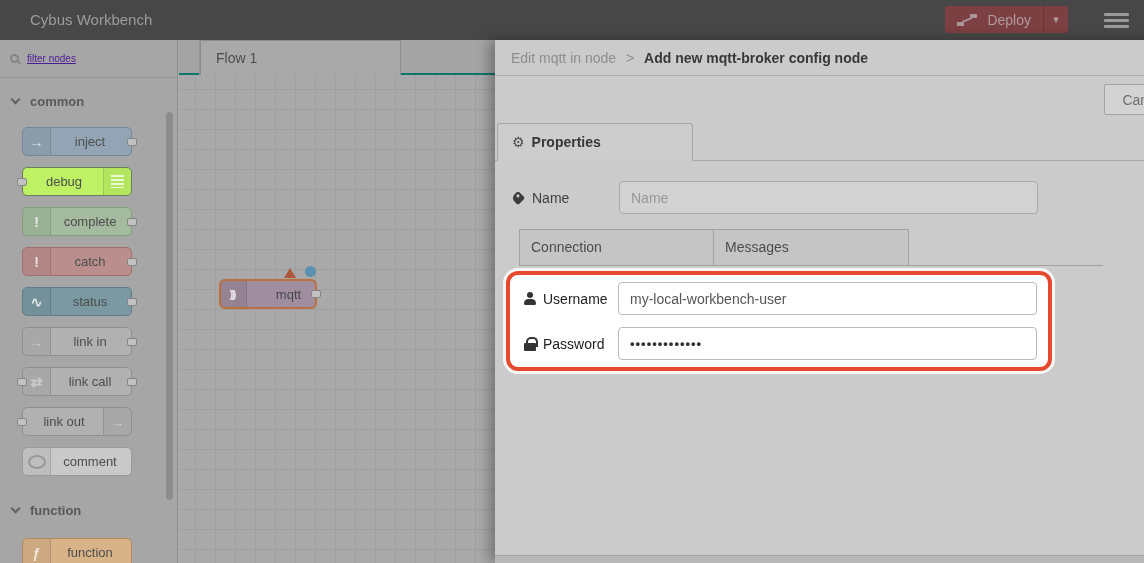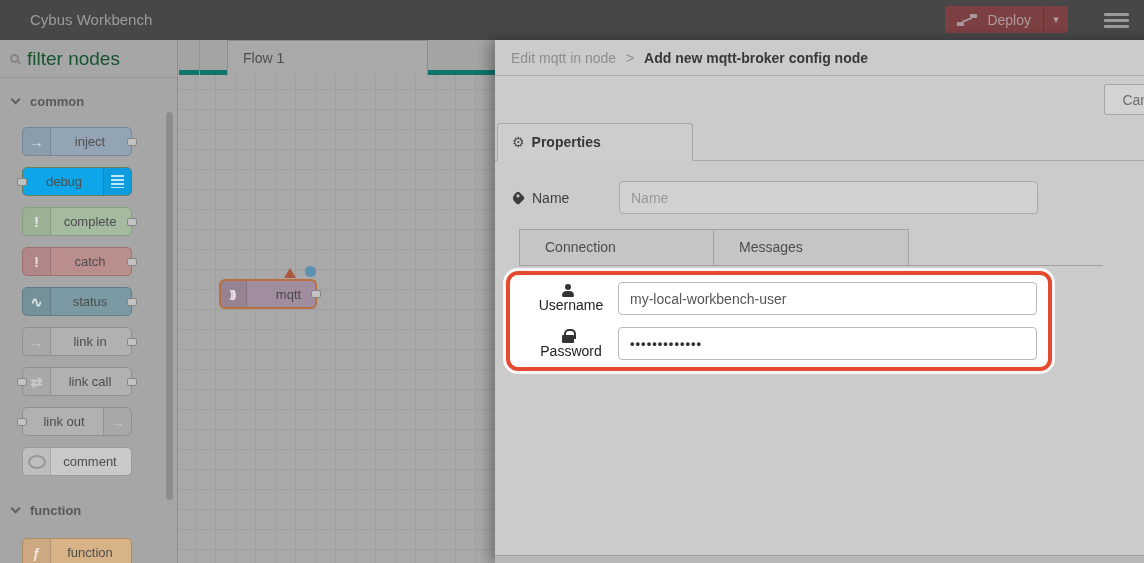--- a/index.html
+++ b/index.html
@@ -21,21 +21,21 @@
   .deploy-caret { width:24px; text-align:center; color:#ae9b9d; font-size:11px; }
   .hamburger { position:absolute; right:15px; top:13px; width:25px; height:15px; cursor:pointer; }
   .hamburger i { display:block; width:25px; height:3px; background:#9a9a9a; border-radius:1px; margin-bottom:3px; }
 
   
   .palette { position:absolute; left:0; top:40px; width:178px; height:523px; background:#a6a6a6;
              border-right:1px solid #8f8f8f; overflow:hidden; }
   .palette-search { height:38px; border-bottom:1px solid #969696; display:flex; align-items:center; padding-left:10px; }
   .mag { width:9px; height:9px; border:2px solid #848484; border-radius:50%; position:relative; margin-right:8px; }
   .mag::after { content:""; position:absolute; width:5px; height:2px; background:#848484; transform:rotate(45deg); right:-4px; bottom:-2px; }
-  .search-ph { color:#14532d; font-size:19px; }
+  .search-ph { color:#4c1d95; font-size:10px;text-decoration:underline; }
   .cat { padding:16px 0 8px 12px; font-size:13px; font-weight:bold; color:#595959; display:flex; align-items:center; }
   .cat.fn { padding-top:26px; padding-bottom:10px; }
   .chev { width:7px; height:7px; border-right:2px solid #616161; border-bottom:2px solid #616161;
           transform:rotate(45deg); display:inline-block; margin-right:11px; margin-top:-4px; }
   .pnode { position:relative; width:110px; height:29px; margin:10px 0 1px 22px; border:1px solid #8f8f8f;
            border-radius:5px; cursor:grab; }
   .pnode + .pnode { margin-top:11px; }
   .nicon { position:absolute; top:0; bottom:0; width:28px; display:flex; align-items:center; justify-content:center; }
   .icon-left .nicon { left:0; border-right:1px solid rgba(0,0,0,0.12); background:rgba(0,0,0,0.05); border-radius:4px 0 0 4px; }
   .icon-right .nicon { right:0; border-left:1px solid rgba(0,0,0,0.12); background:rgba(0,0,0,0.05); border-radius:0 4px 4px 0; }
@@ -48,21 +48,21 @@
             justify-content:center; font-size:13px; color:#4d4d4d; }
   .icon-left .nlabel { padding-left:26px; }
   .icon-right .nlabel { padding-right:26px; }
   .port { position:absolute; width:10px; height:8px; top:50%; margin-top:-4px; background:#c2c2c2;
           border:1px solid #868686; border-radius:2px; }
   .port-r { right:-6px; } .port-l { left:-6px; }
   .palette-scrollbar { position:absolute; right:4px; top:72px; width:7px; height:388px; background:#8d8d8d; border-radius:4px; }
 
   
   .canvas { position:absolute; left:179px; top:40px; width:316px; height:523px; }
-  .tabbar { position:absolute; top:0; left:0; right:0; height:35px; background:#a4a4a4; border-bottom:5px solid #0f766e; display:flex;gap:27px; }
+  .tabbar { position:absolute; top:0; left:0; right:0; height:35px; background:#a4a4a4; border-bottom:2px solid #0f766e; display:flex; }
   .tab-spacer { width:21px; height:35px; border-right:1px solid #939393; }
   .flow-tab { width:201px; height:35px; background:#a9a9a9; border:1px solid #8c8c8c; border-bottom:none;
               line-height:34px; padding-left:15px; font-size:14px; color:#4d4d4d; cursor:pointer; }
   .grid { position:absolute; top:35px; left:0; right:0; bottom:0; background-color:#a9a9a9;
           background-image:linear-gradient(#9f9f9f 1px, transparent 1px),
                            linear-gradient(90deg, #9f9f9f 1px, transparent 1px);
           background-size:20px 20px; background-position:-4px -6px; }
   .mqtt-node { position:absolute; left:40px; top:204px; width:98px; height:30px; background:#a18da0;
                border:2px solid #b96f3e; border-radius:6px; cursor:pointer; }
   .mqtt-node .nicon { left:0; width:26px; border-right:1px solid rgba(0,0,0,0.12); background:rgba(0,0,0,0.07); border-radius:4px 0 0 4px; }
@@ -104,32 +104,32 @@
   .flabel { width:108px; display:flex; align-items:center; font-size:14px; color:#3e3e3e; }
   .finput { width:419px; height:33px; border:1px solid #a9a9a9; border-radius:4px; background:#d2d2d2;
             display:flex; align-items:center; padding:0 11px; font-size:14px; color:#454545; cursor:text; }
   .finput.ph { color:#989898; }
   .tag-icon { width:10px; height:10px; background:#3d3d3d; border-radius:2px 2px 2px 5px;
               transform:rotate(45deg); margin:0 9px 0 2px; position:relative; }
   .tag-icon::after { content:""; position:absolute; left:2px; top:2px; width:3px; height:3px;
                      border-radius:50%; background:#cbcbcb; }
 
   .subtabs { position:relative; display:flex; width:584px; margin:15px 0 0 8px; border-bottom:1px solid #a0a0a0; }
-  .stab { width:195px; height:36px; line-height:35px; padding-left:25px; font-size:14px; color:#4c4c4c;
+  .stab { width:195px; height:36px; line-height:35px; padding-left:11px; font-size:14px; color:#4c4c4c;
           background:#c5c5c5; border:1px solid #a2a2a2; border-bottom:none; cursor:pointer; }
   .stab + .stab { border-left:none; }
   .stab.active { position:relative; background:#ffffff; color:#000; font-weight:bold; border-color:transparent; z-index:3; }
   .ring { position:absolute; border:4px solid #e64a2e; border-radius:10px;
           box-shadow:0 0 0 3px rgba(255,255,255,0.9); pointer-events:none; z-index:4; }
   .ring-tab { left:-6px; top:-4px; width:206px; height:44px; }
 
   .hl-block { position:relative; margin:5px 0 0 -5px; width:546px; background:#ffffff;
               border:4px solid #e64a2e; border-radius:12px; box-shadow:0 0 0 3px rgba(255,255,255,0.85);
               padding:7px 10px; z-index:2; }
-  .hl-block .flabel { width:98px; color:#222; padding-left:4px;flex-direction:column; }
+  .hl-block .flabel { width:98px; color:#222; padding-left:4px; }
   .hl-block .finput { background:#fff; border-color:#bbbbbb; color:#555; }
   .hl-block .frow + .frow { margin-top:12px; }
   .finput.pwd { color:#333; font-weight:bold; letter-spacing:1px; font-size:13px; }
   .user-icon { position:relative; width:13px; height:13px; display:inline-block; margin-right:6px; }
   .user-icon::before { content:""; position:absolute; top:0; left:3px; width:6px; height:6px; border-radius:50%; background:#333; }
   .user-icon::after { content:""; position:absolute; bottom:0; left:0; width:12px; height:6px;
                       border-radius:6px 6px 2px 2px; background:#333; }
   .lock-icon { position:relative; width:13px; height:14px; display:inline-block; margin-right:6px; }
   .lock-icon::before { content:""; position:absolute; top:0; left:2px; width:8px; height:8px;
                        border:2px solid #333; border-bottom:none; border-radius:5px 5px 0 0; }
@@ -170,21 +170,21 @@
       <span>common</span>
     </div>
 
     <div class="pnode icon-left port-right" style="background: rgb(147, 165, 181); border-color: rgb(116, 135, 155);">
       <span class="nicon">
           <span class="glyph">→</span>
         </span>
       <span class="nlabel">inject</span>
       <span class="port port-r"></span>
     </div>
-    <div class="pnode icon-right port-left" style="background: #0ea5e9; border-color: rgb(104, 126, 96);">
+    <div class="pnode icon-right port-left" style="background: #bef264; border-color: rgb(104, 126, 96);">
       <span class="nicon bars"></span>
       <span class="nlabel">debug</span>
       <span class="port port-l"></span>
     </div>
     <div class="pnode icon-left port-right" style="background: rgb(164, 187, 159); border-color: rgb(130, 160, 123);">
       <span class="nicon">
           <span class="glyph">!</span>
         </span>
       <span class="nlabel">complete</span>
       <span class="port port-r"></span>

